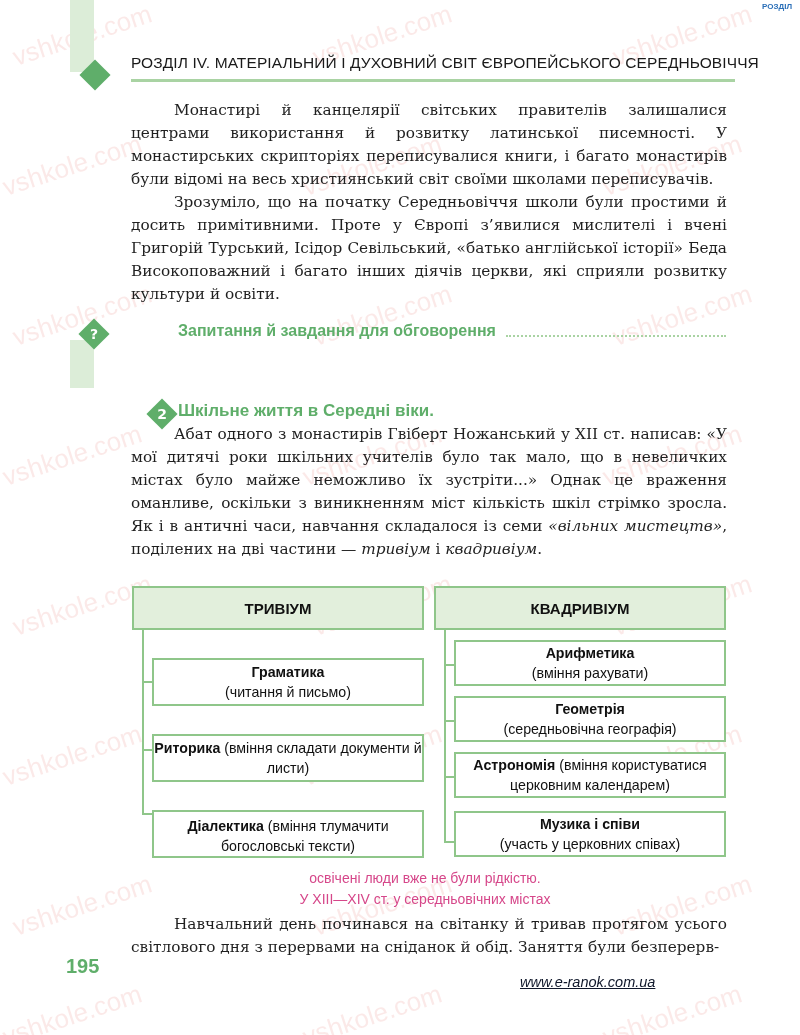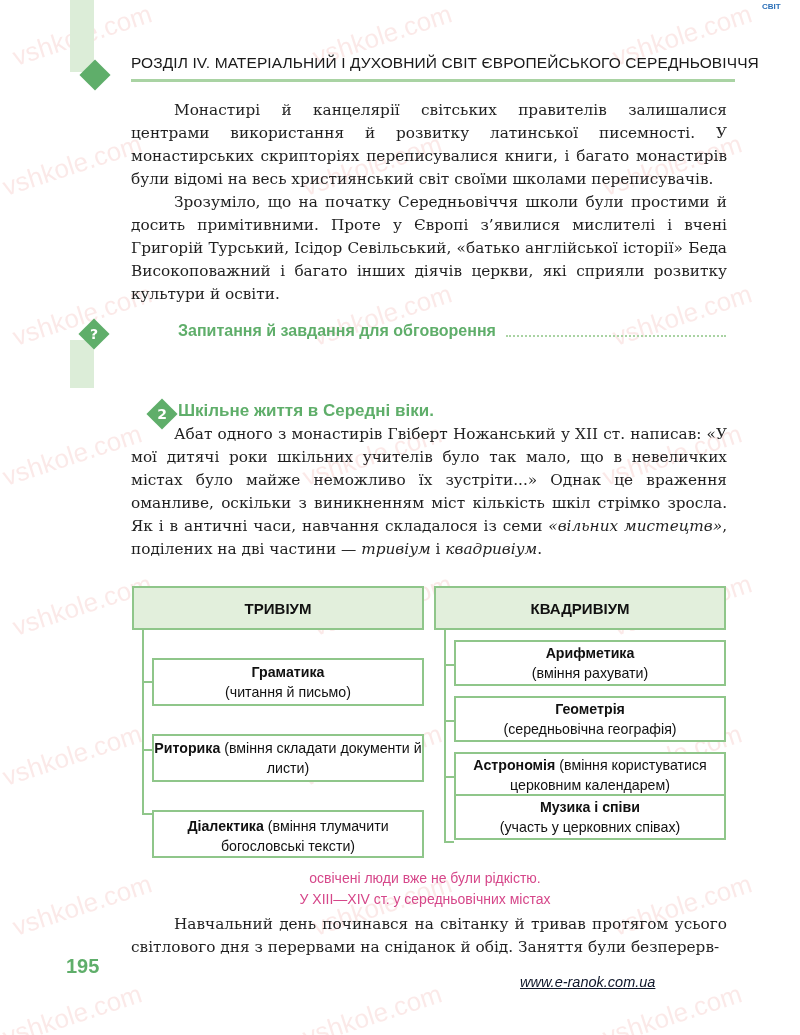--- a/index.html
+++ b/index.html
@@ -85,21 +85,21 @@
     <div class="wm" style="left: 610px; top: 890px;">vshkole.com</div>
     <div class="wm" style="left: 0px; top: 1000px;">vshkole.com</div>
     <div class="wm" style="left: 300px; top: 1000px;">vshkole.com</div>
     <div class="wm" style="left: 600px; top: 1000px;">vshkole.com</div>
   </div>
 
 <div class="side-band-top"></div>
 <div class="diamond" style="left:84px; top:64px;"></div>
 <div class="header-title">РОЗДІЛ IV. МАТЕРІАЛЬНИЙ І ДУХОВНИЙ СВІТ ЄВРОПЕЙСЬКОГО СЕРЕДНЬОВІЧЧЯ</div>
 <div class="header-rule"></div>
-<div class="publisher-logo">СВІТ</div>
+<div class="publisher-logo">РОЗДІЛ</div>
 
 <div class="body-text" style="top:99px;">
   <p>Монастирі й канцелярії світських правителів залишалися центрами використання й розвитку латинської писемності. У монастирських скрипторіях переписувалися книги, і багато монастирів були відомі на весь християнський світ своїми школами переписувачів.</p>
   <p>Зрозуміло, що на початку Середньовіччя школи були простими й досить примітивними. Проте у Європі з’явилися мислителі і вчені Григорій Турський, Ісідор Севільський, «батько англійської історії» Беда Високоповажний і багато інших діячів церкви, які сприяли розвитку культури й освіти.</p>
 </div>
 
 <div class="side-band-q"></div>
 <div class="diamond" style="left:83px; top:323px;">
     <span>?</span>
   </div>
@@ -149,21 +149,21 @@
       <b>Арифметика</b>
       <span>(вміння рахувати)</span>
     </div>
     <div class="cbox" style="top:110px; height:42px;">
       <b>Геометрія</b>
       <span>(середньовічна географія)</span>
     </div>
     <div class="cbox" style="top:166px; height:42px;">
       <div><b>Астрономія</b> <span>(вміння користуватися церковним календарем)</span></div>
     </div>
-    <div class="cbox" style="top:208px; height:42px;">
+    <div class="cbox" style="top:225px; height:42px;">
       <b>Музика і співи</b>
       <span>(участь у церковних співах)</span>
     </div>
   </div>
 </div>
 
 <div class="callout">
   <div>освічені люди вже не були рідкістю.</div>
   <div>У XIII—XIV ст. у середньовічних містах</div>
 </div>

